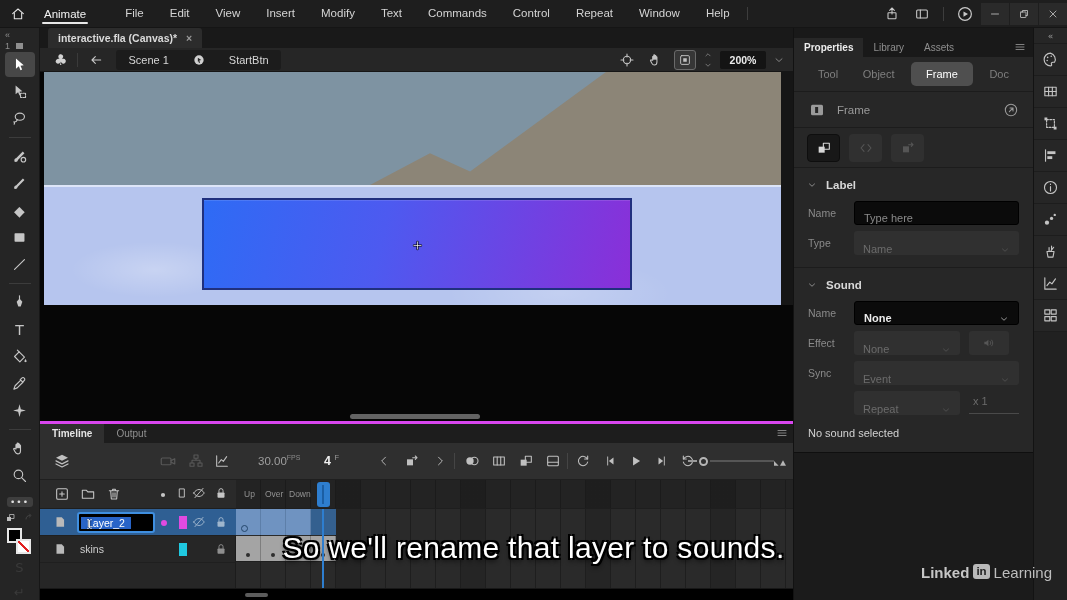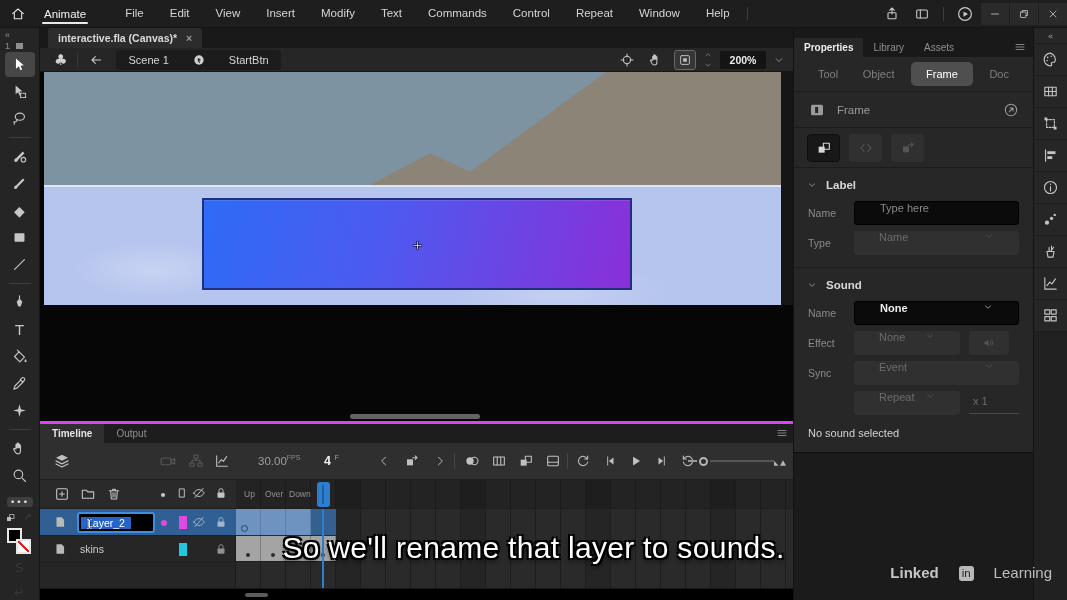--- a/index.html
+++ b/index.html
@@ -138,21 +138,21 @@
   .sec-frame .help{margin-left:auto;color:#9a9a9a}
   .kf-btns{height:40px;display:flex;align-items:center;gap:9px;padding:0 13px;border-bottom:1px solid #1c1c1c}
   .kfb{width:33px;height:28px;border-radius:4px;display:flex;align-items:center;justify-content:center}
   .kfb.on{background:#181818;color:#d8d8d8;border:1px solid #0e0e0e}
   .kfb.off{background:#303030;color:#555}
   .sec-h{display:flex;align-items:center;gap:9px;padding:11px 13px 7px;font-size:11.5px;font-weight:700;color:#d8d8d8}
   .sec-h .chev{color:#bdbdbd}
   .sec-h.bordered{border-top:1px solid #1c1c1c;margin-top:9px}
   .prow{display:flex;align-items:center;padding:3px 14px}
   .plabel{width:46px;font-size:10.5px;color:#8a8a8a;flex:0 0 auto}
-  .input,.select{height:24px;border-radius:3px;display:flex;align-items:flex-start;padding:0 25px;font-size:11px}
+  .input,.select{height:24px;border-radius:3px;display:flex;align-items:flex-end;padding:0 9px;font-size:11px}
   .input{flex:1;background:#0b0b0b;border:1px solid #000;color:#8a8a8a}
   .select{justify-content:space-between}
   .select .chev{font-size:9px}
   .select.on{flex:1;background:#0b0b0b;border:1px solid #000;color:#ececec;font-weight:700}
   .select.on .chev{color:#dcdcdc}
   .select.off{background:#303030;color:#6b6b6b}
   .select.off .chev{color:#5c5c5c}
   .w-full{flex:1}
   .w-small{width:106px;flex:0 0 auto}
   .sbtn{width:40px;height:24px;background:#303030;border-radius:3px;display:flex;align-items:center;justify-content:center;color:#565656;margin-left:9px}
@@ -161,23 +161,23 @@
 
   
   #rightstrip{position:absolute;left:1033px;top:28px;width:34px;bottom:0;background:#262626;border-left:1px solid #131313;display:flex;flex-direction:column;z-index:3}
   .strip-collapse{height:15px;display:flex;align-items:center;justify-content:center;color:#9a9a9a;font-size:9px}
   .strip-btn{width:100%;height:32px;flex:0 0 auto;display:flex;align-items:center;justify-content:center;color:#c4c4c4;border-top:1px solid #1d1d1d}
   .strip-btn .icn{width:17px;height:17px}
   .strip-fill{flex:1;border-top:1px solid #1d1d1d;background:#212121}
 
   
   #caption{position:absolute;left:0;right:0;top:531px;text-align:center;font-size:30px;color:#fff;letter-spacing:.3px;z-index:10;text-shadow:-2px -2px 0 #000,2px -2px 0 #000,-2px 2px 0 #000,2px 2px 0 #000,0 3px 5px rgba(0,0,0,.9)}
-  #branding{position:absolute;right:15px;top:564px;display:flex;align-items:flex-end;gap:20px;z-index:11}
+  #branding{position:absolute;right:15px;top:564px;display:flex;align-items:flex-start;gap:4px;z-index:11}
   .brand-linked{font-size:15px;font-weight:700;color:#c6c6c6}
-  .brand-badge{background:#b9b9b9;color:#222;font-weight:400;font-size:11.5px;border-radius:3px;padding:1px 3px 2px}
+  .brand-badge{background:#b9b9b9;color:#222;font-weight:700;font-size:11.5px;border-radius:3px;padding:1px 3px 2px}
   .brand-learning{font-size:15px;color:#bdbdbd}
 </style>
 </head>
 <body>
 
 <div id="app">
 
   <header id="menubar">
     <div class="home-btn">
         <span class="icn i16">

